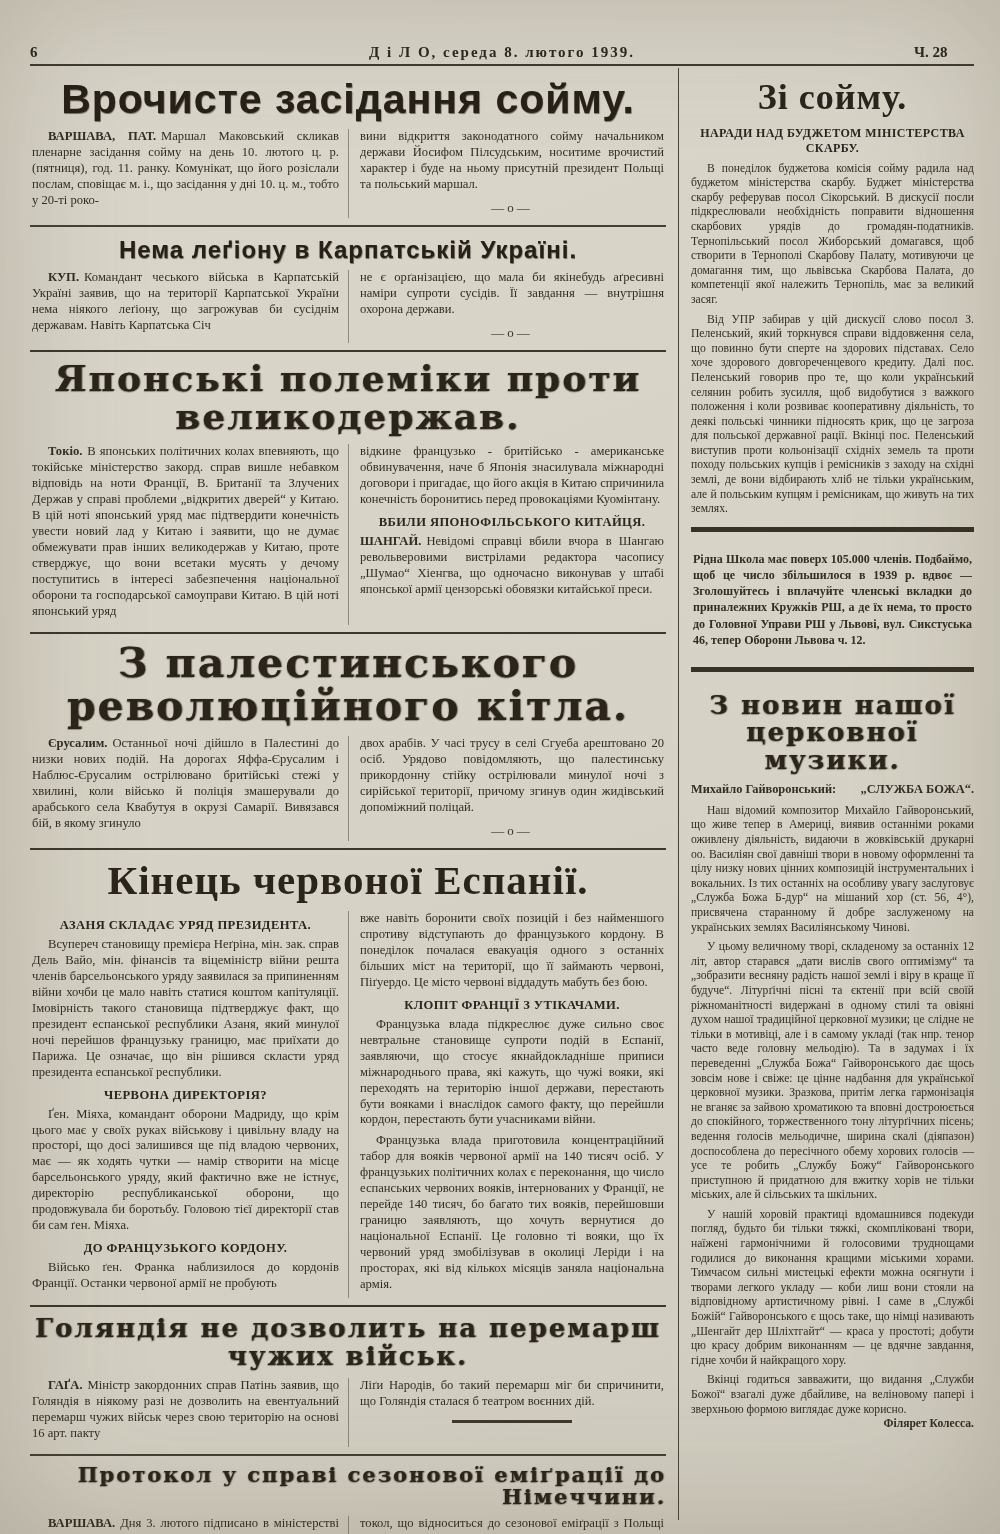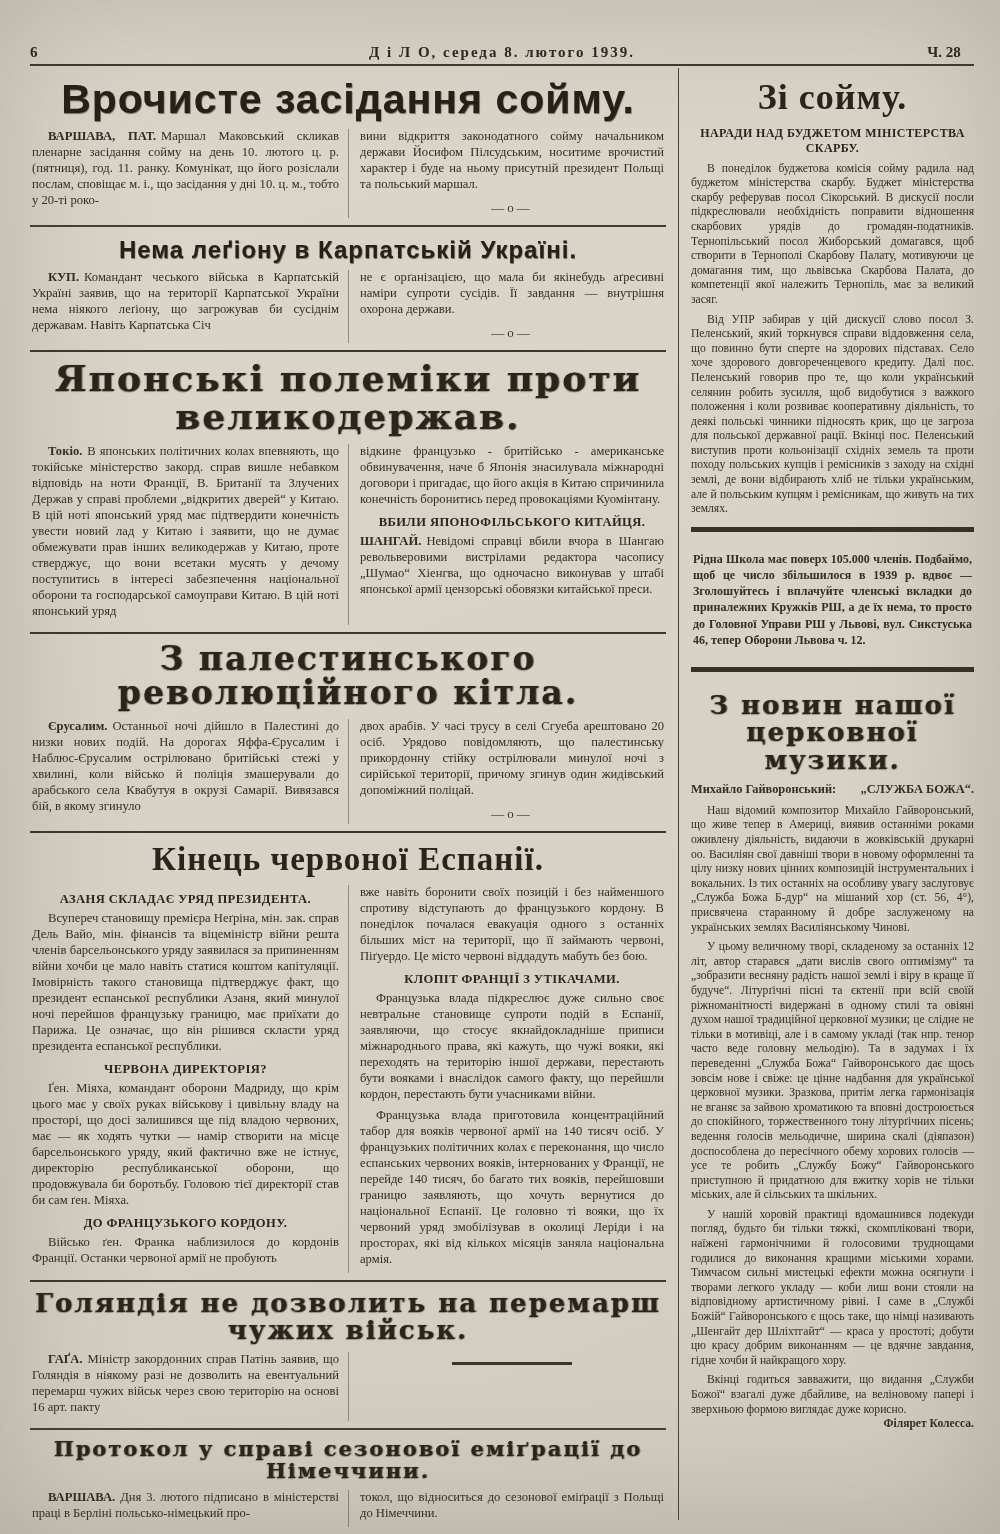--- a/index.html
+++ b/index.html
@@ -17,21 +17,21 @@
   }
   
   .masthead{
     display:flex;align-items:baseline;
     border-bottom:2px solid #403a2e;
     padding-bottom:3px;
     font-size:15px;font-weight:bold;color:#2c2720;
   }
   .masthead .pg{width:60px;}
   .masthead .mast-title{flex:1;text-align:center;letter-spacing:2px;font-weight:bold;}
-  .masthead .issue{width:60px;text-align:center;}
+  .masthead .issue{width:60px;text-align:left;}
   
   .content{display:flex;margin-top:2px;height:1452px;}
   .main-col{width:636px;box-sizing:border-box;}
   .side-col{
     flex:1;box-sizing:border-box;
     border-left:1.5px solid #4a4335;
     margin-left:12px;padding-left:12px;padding-top:2px;
   }
   
   .h-heavy{
@@ -42,22 +42,22 @@
   .h-grunge{
     font-family:"DejaVu Serif",serif;font-weight:bold;text-align:center;
     color:#2b241b;margin:8px 0 8px;letter-spacing:2px;line-height:1.05;
     text-shadow:1px 0 1px rgba(43,36,28,.55), -0.5px 0.5px .8px rgba(43,36,28,.35);
     filter:blur(.25px);
   }
   .h-serif{
     font-family:"Liberation Serif",serif;font-weight:bold;text-align:center;
     color:#2a241c;margin:8px 0 8px;letter-spacing:1px;line-height:1.1;
   }
-  .sz42{font-size:41px;} .sz36{font-size:36px;} .sz34{font-size:33px;} .sz27{font-size:26px;} .sz24{font-size:24px;}
-  .sz22{font-size:21px;} .sz20{font-size:26px;margin-top:20px;}
+  .sz42{font-size:41px;} .sz36{font-size:36px;} .sz34{font-size:41px;} .sz27{font-size:26px;} .sz24{font-size:24px;}
+  .sz22{font-size:21px;text-align:right;} .sz20{font-size:26px;margin-top:20px;}
   
   .two-col{display:flex;}
   .col{width:50%;box-sizing:border-box;padding:0 9px 0 2px;}
   .col.rsep{border-left:1px solid rgba(72,63,50,.5);padding-left:11px;padding-right:2px;}
   .bp{margin:0 0 5px;text-align:justify;font-size:12.6px;line-height:1.27;}
   .ind{text-indent:16px;}
   .lead{font-weight:bold;margin-right:5px;}
   .subhead{
     font-weight:bold;text-align:center;font-size:12.6px;
     margin:7px 0 4px;letter-spacing:.4px;color:#2c2620;
@@ -175,20 +175,21 @@
 
       <hr class="rule-h thick">
 
       <section>
         <h2 class="h-grunge sz27">Голяндія не дозволить на перемарш чужих військ.</h2>
         <div class="two-col">
           <div class="col">
             <p class="bp ind"><b class="lead">ГАҐА.</b><span>Міністр закордонних справ Патінь заявив, що Голяндія в ніякому разі не дозволить на евентуальний перемарш чужих військ через свою територію на основі 16 арт. пакту</span></p>
           </div>
           <div class="col rsep">
+            <p class="bp">Ліґи Народів, бо такий перемарш міг би спричинити, що Голяндія сталася б театром воєнних дій.</p>
             <div class="shortbar"></div>
           </div>
         </div>
       </section>
 
       <hr class="rule-h">
 
       <section>
         <h2 class="h-grunge sz22">Протокол у справі сезонової еміґрації до Німеччини.</h2>
         <div class="two-col">

